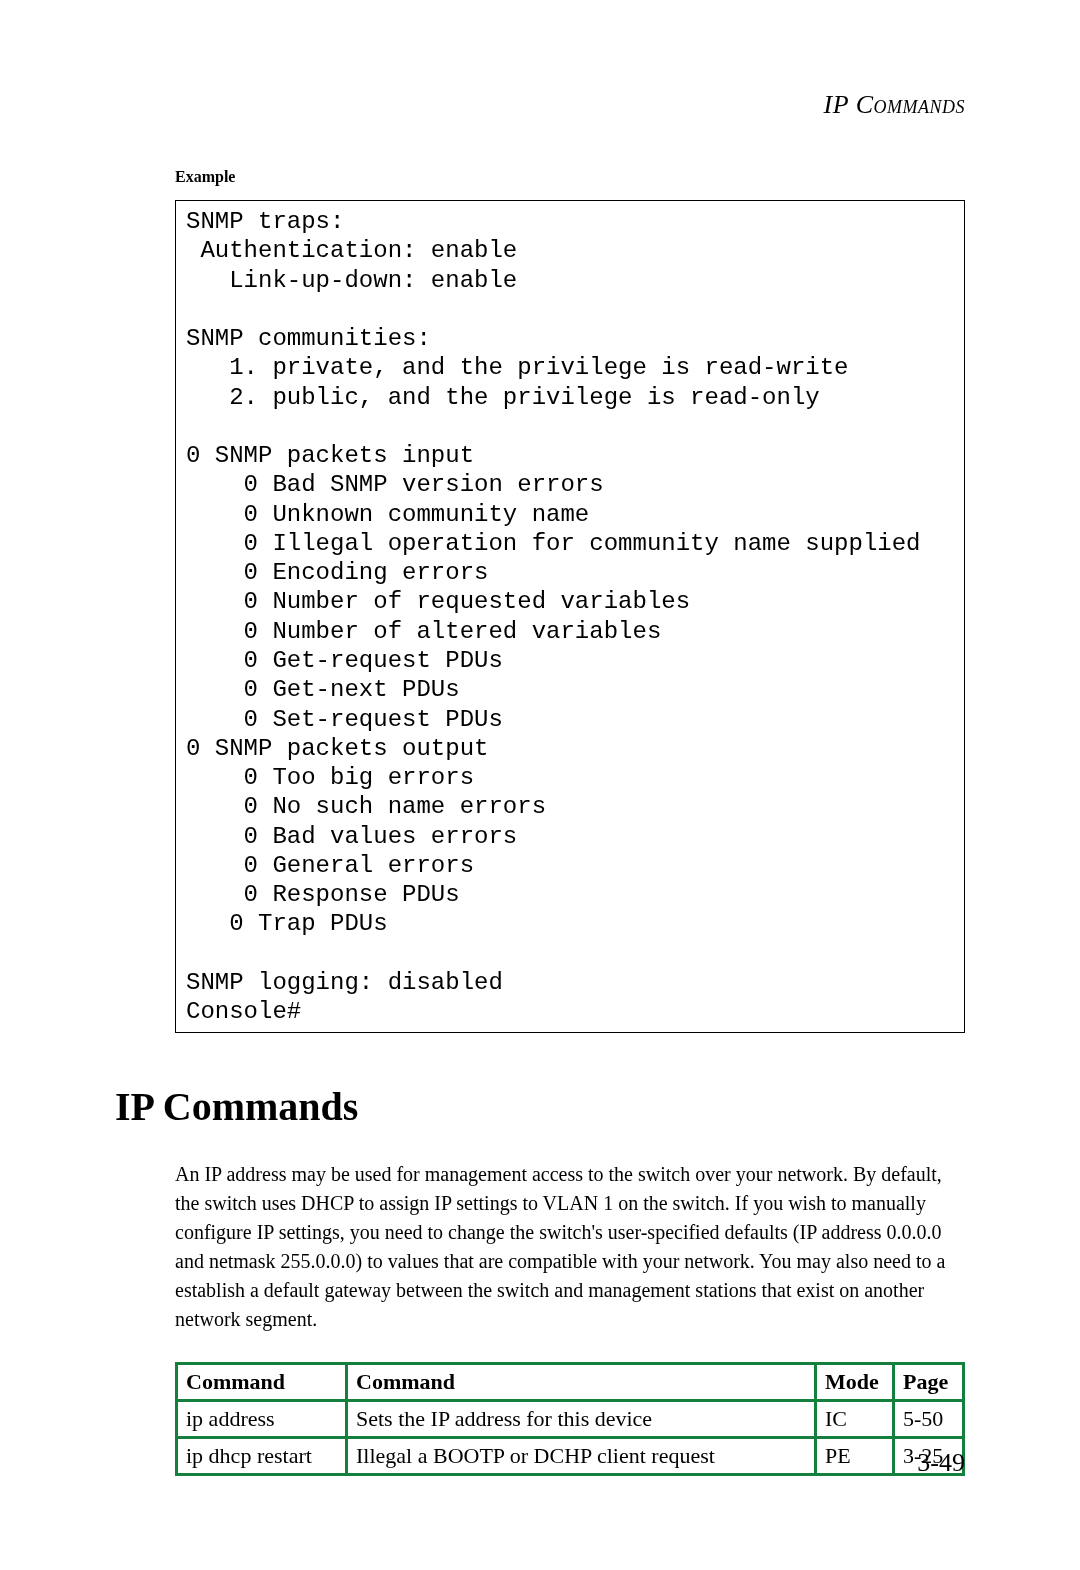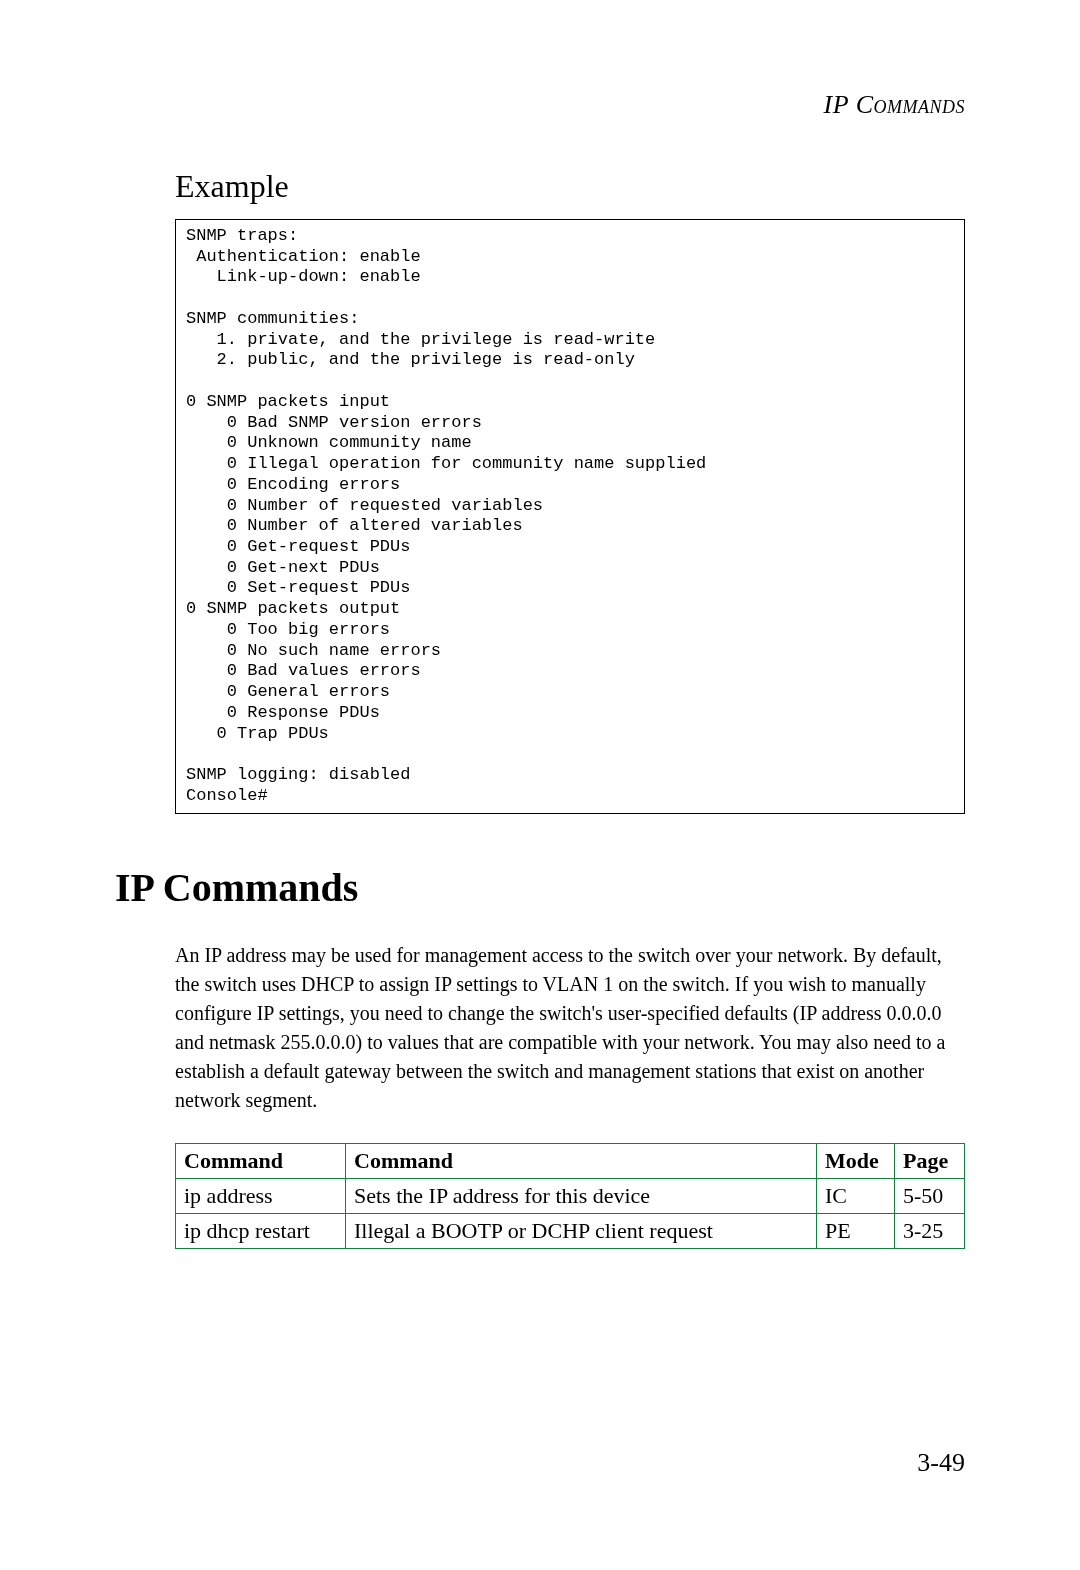--- a/index.html
+++ b/index.html
@@ -18,30 +18,30 @@
   }
   .running-head {
     text-align: right;
     font-style: italic;
     font-size: 26px;
     letter-spacing: 0.5px;
     margin-bottom: 48px;
     font-variant: small-caps;
   }
   .example-label {
-    font-weight: normal;
-    font-size: 32px;
+    font-weight: bold;
+    font-size: 16px;
     margin: 0 0 14px 60px;
   }
   .code-box {
     border: 1px solid #000;
     margin: 0 0 50px 60px;
     padding: 6px 10px 6px 10px;
     font-family: "Courier New", Courier, monospace;
-    font-size: 17px;
+    font-size: 24px;
     line-height: 1.22;
     white-space: pre;
     overflow: hidden;
   }
   .section-title {
     font-weight: bold;
     font-size: 40px;
     margin: 0 0 30px 0;
   }
   .body-para {
@@ -49,21 +49,21 @@
     line-height: 1.45;
     margin: 0 0 28px 60px;
   }
   table.cmd {
     border-collapse: collapse;
     margin: 0 0 0 60px;
     width: 790px;
     font-size: 22px;
   }
   table.cmd th, table.cmd td {
-    border: 1px solid #15803d;
+    border: 3px solid #15803d;
     padding: 4px 8px;
     text-align: left;
     vertical-align: top;
   }
   table.cmd th {
     font-weight: bold;
   }
   table.cmd td.page-col, table.cmd th.page-col {
     text-align: left;
     width: 70px;

